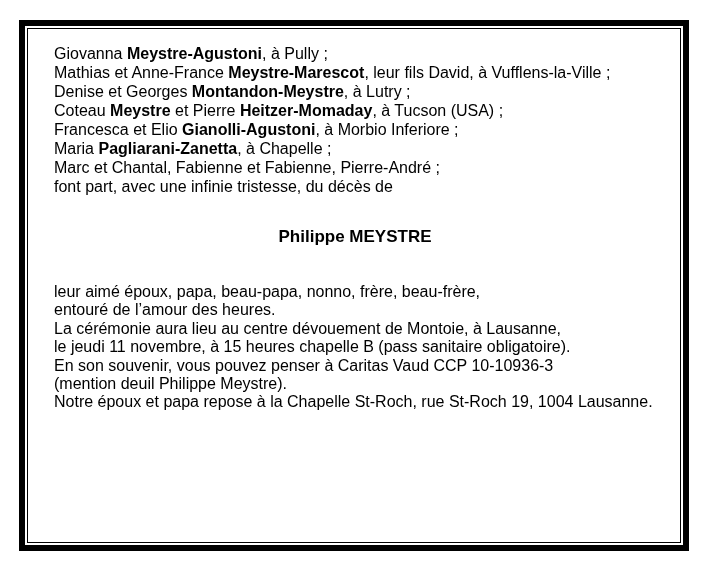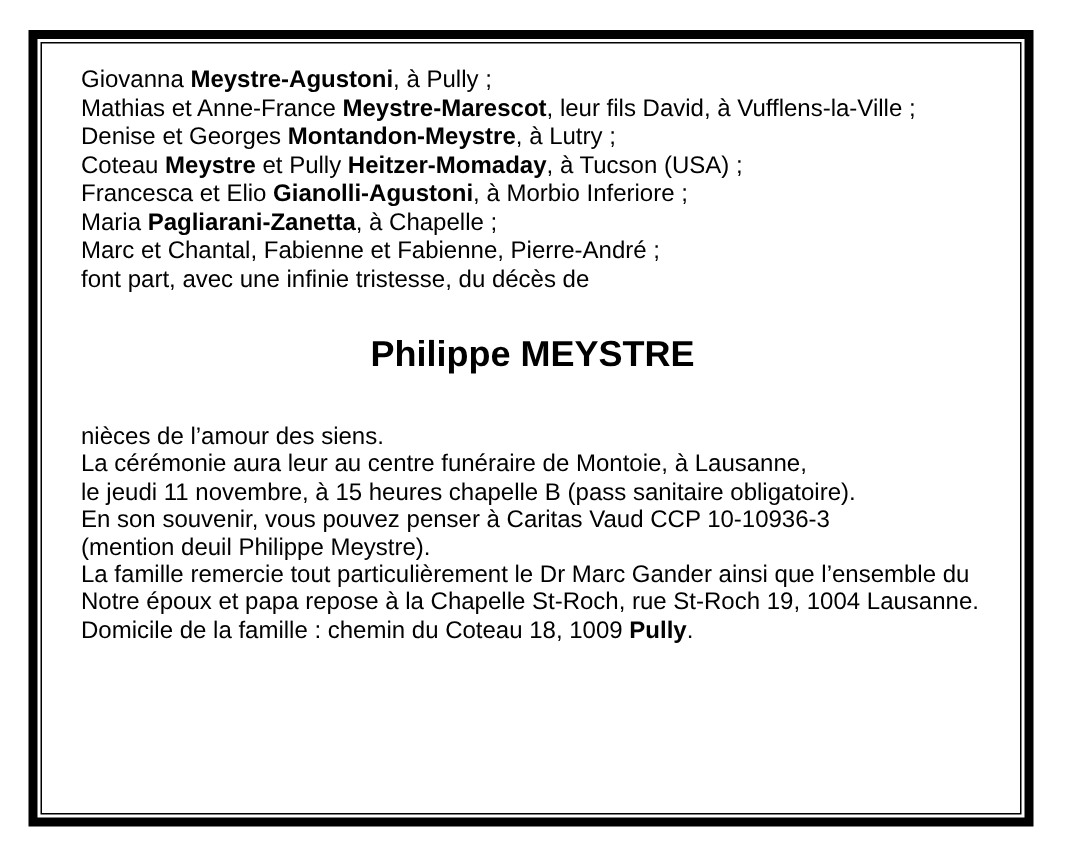--- a/index.html
+++ b/index.html
@@ -37,51 +37,50 @@
     font-size: 16px;
     color: #000000;
   }
   .line {
     white-space: nowrap;
   }
   .family-block .line { line-height: 19px; }
   .body-block .line   { line-height: 18.4px; }
   .b { font-weight: bold; }
   .deceased {
-    font-size: 24px;
+    font-size: 17px;
     font-weight: bold;
     line-height: 26px;
     text-align: center;
     margin: 28px 0 33px 0;
   }
 </style>
 </head>
 <body>
 
 <div class="page">
   <div class="frame">
     <div class="frame-inner">
       <div class="content">
         <div class="family-block">
             <div class="line"><span class="">Giovanna </span><span class="b">Meystre-Agustoni</span><span class="">, à Pully ;</span></div>
             <div class="line"><span class="">Mathias et Anne-France </span><span class="b">Meystre-Marescot</span><span class="">, leur fils David, à Vufflens-la-Ville ;</span></div>
             <div class="line"><span class="">Denise et Georges </span><span class="b">Montandon-Meystre</span><span class="">, à Lutry ;</span></div>
-            <div class="line"><span class="">Coteau </span><span class="b">Meystre</span><span class=""> et Pully </span><span class="b">Heitzer-Momaday</span><span class="">, à Tucson (USA) ;</span></div>
+            <div class="line"><span class="">Coteau </span><span class="b">Meystre</span><span class=""> et Pierre </span><span class="b">Heitzer-Momaday</span><span class="">, à Tucson (USA) ;</span></div>
             <div class="line"><span class="">Francesca et Elio </span><span class="b">Gianolli-Agustoni</span><span class="">, à Morbio Inferiore ;</span></div>
             <div class="line"><span class="">Maria </span><span class="b">Pagliarani-Zanetta</span><span class="">, à Chapelle ;</span></div>
             <div class="line"><span class="">Marc et Chantal, Fabienne et Fabienne, Pierre-André ;</span></div>
             <div class="line"><span class="">font part, avec une infinie tristesse, du décès de</span></div>
           </div>
         <div class="deceased">Philippe MEYSTRE</div>
         <div class="body-block">
-            <div class="line"><span class="">nièces de l’amour des siens.</span></div>
-            <div class="line"><span class="">La cérémonie aura leur au centre funéraire de Montoie, à Lausanne,</span></div>
+            <div class="line"><span class="">leur aimé époux, papa, beau-papa, nonno, frère, beau-frère,</span></div>
+            <div class="line"><span class="">entouré de l’amour des heures.</span></div>
+            <div class="line"><span class="">La cérémonie aura lieu au centre dévouement de Montoie, à Lausanne,</span></div>
             <div class="line"><span class="">le jeudi 11 novembre, à 15 heures chapelle B (pass sanitaire obligatoire).</span></div>
             <div class="line"><span class="">En son souvenir, vous pouvez penser à Caritas Vaud CCP 10-10936-3</span></div>
             <div class="line"><span class="">(mention deuil Philippe Meystre).</span></div>
-            <div class="line"><span class="">La famille remercie tout particulièrement le Dr Marc Gander ainsi que l’ensemble du</span></div>
             <div class="line"><span class="">Notre époux et papa repose à la Chapelle St-Roch, rue St-Roch 19, 1004 Lausanne.</span></div>
-            <div class="line"><span class="">Domicile de la famille : chemin du Coteau 18, 1009 </span><span class="b">Pully</span><span class="">.</span></div>
           </div>
       </div>
     </div>
   </div>
 </div>
 
 </body></html>

